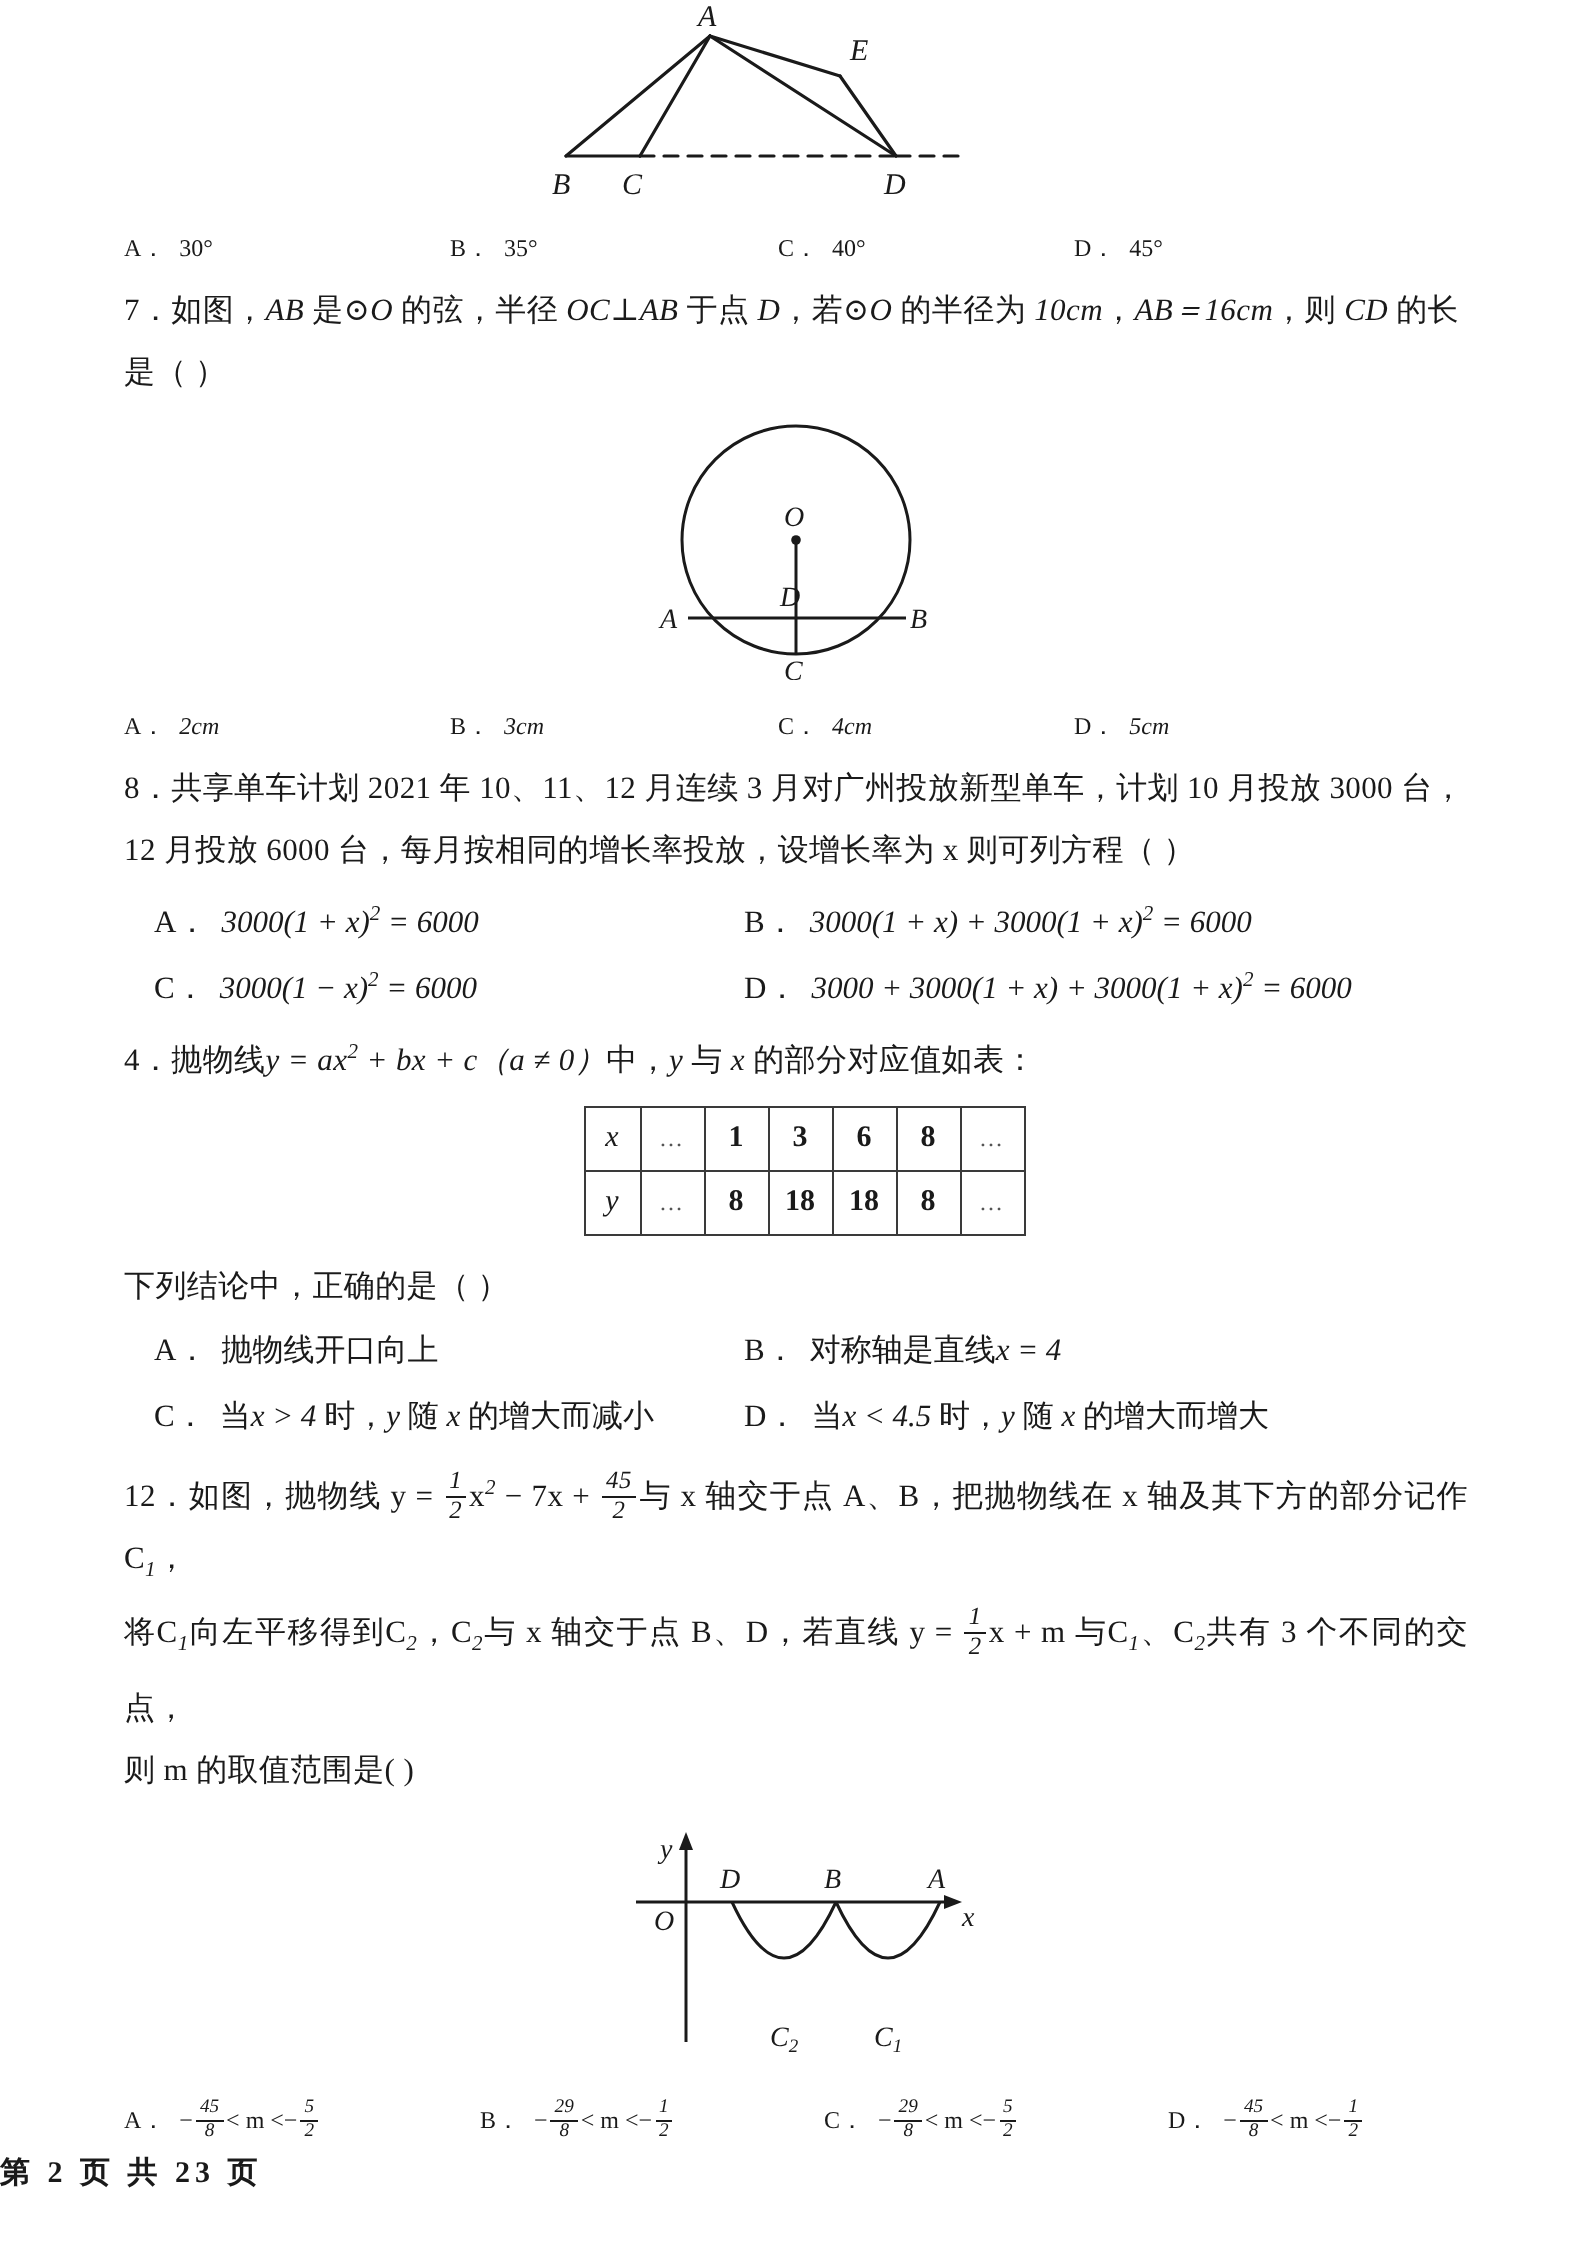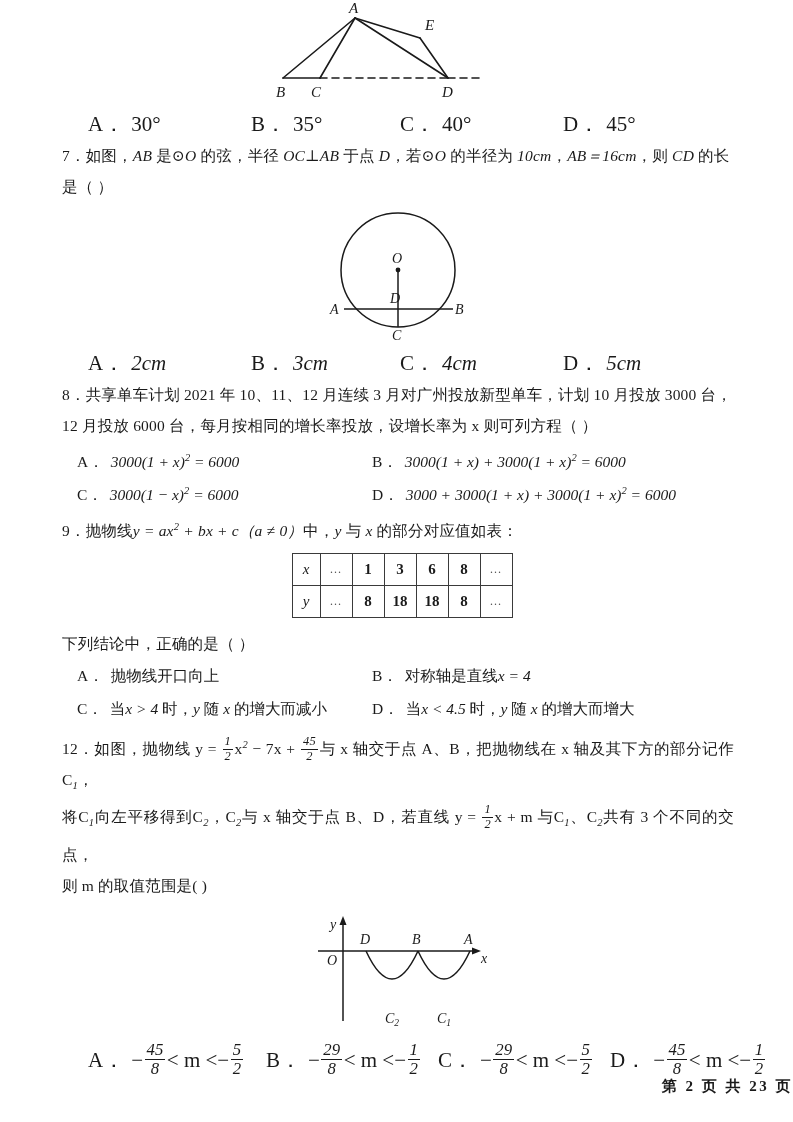--- a/index.html
+++ b/index.html
@@ -35,33 +35,32 @@
     line-height: 31px;
     letter-spacing: 0.2px;
     text-align: justify;
   }
   .it { font-style: italic; }
 
   
   .opts {
     position: relative;
     height: 31px;
-    font-size: 21px;
+    font-size: 12px;
     line-height: 31px;
-    margin-left: 26px;
   }
   .opt {
     position: absolute;
     top: 0;
     white-space: nowrap;
   }
   .opt .lab { margin-right: 7px; }
   .o1 { left: 0px; }
   .o2 { left: 163px; }
-  .o3 { left: 312px; }
+  .o3 { left: 327px; }
   .o4 { left: 475px; }
 
   .opts2 {
     position: relative;
     height: 33px;
     font-size: 15.5px;
     line-height: 33px;
   }
   .w1 { left: 15px; }
   .w2 { left: 310px; }
@@ -112,21 +111,21 @@
   table.valtable td.hdr { width: 27px; font-style: italic; }
   table.valtable td.dots { font-style: normal; color: #555; letter-spacing: 1px; font-size: 12px; }
   table.valtable td.num { font-style: normal; font-weight: 600; }
 
   
   .footer {
     position: absolute;
     left: 0;
     right: 0;
     bottom: 26px;
-    text-align: right;
+    text-align: left;
     font-size: 15px;
     font-weight: 700;
     letter-spacing: 2.5px;
   }
 </style>
 </head>
 <body>
 
 <div class="page">
   <div class="content">
@@ -231,21 +230,21 @@
     <div class="opts2">
       <div class="opt w1">
         <span class="lab">C．</span><span class="it"><span>3000(1 − x)</span><sup class="ex">2</sup><span> = 6000</span></span>
       </div>
       <div class="opt w2">
         <span class="lab">D．</span><span class="it"><span>3000 + 3000(1 + x) + 3000(1 + x)</span><sup class="ex">2</sup><span> = 6000</span></span>
       </div>
     </div>
 
     <div class="qline" style="margin-top:4px;">
-      <span>9．抛物线</span><span class="it">y</span><span class="it"> = ax</span><sup class="ex">2</sup><span class="it"> + bx + c</span><span class="it">（a ≠ 0）</span><span>中，</span><span class="it">y</span><span> 与 </span><span class="it">x</span><span> 的部分对应值如表：</span>
+      <span>4．抛物线</span><span class="it">y</span><span class="it"> = ax</span><sup class="ex">2</sup><span class="it"> + bx + c</span><span class="it">（a ≠ 0）</span><span>中，</span><span class="it">y</span><span> 与 </span><span class="it">x</span><span> 的部分对应值如表：</span>
     </div>
 
     <div class="tblwrap" style="margin-top:7px;">
       <table class="valtable">
         <tbody>
             <tr>
           <td class="hdr">x</td>
           <td class="dots">…</td>
           <td class="num">1</td>
           <td class="num">3</td>

